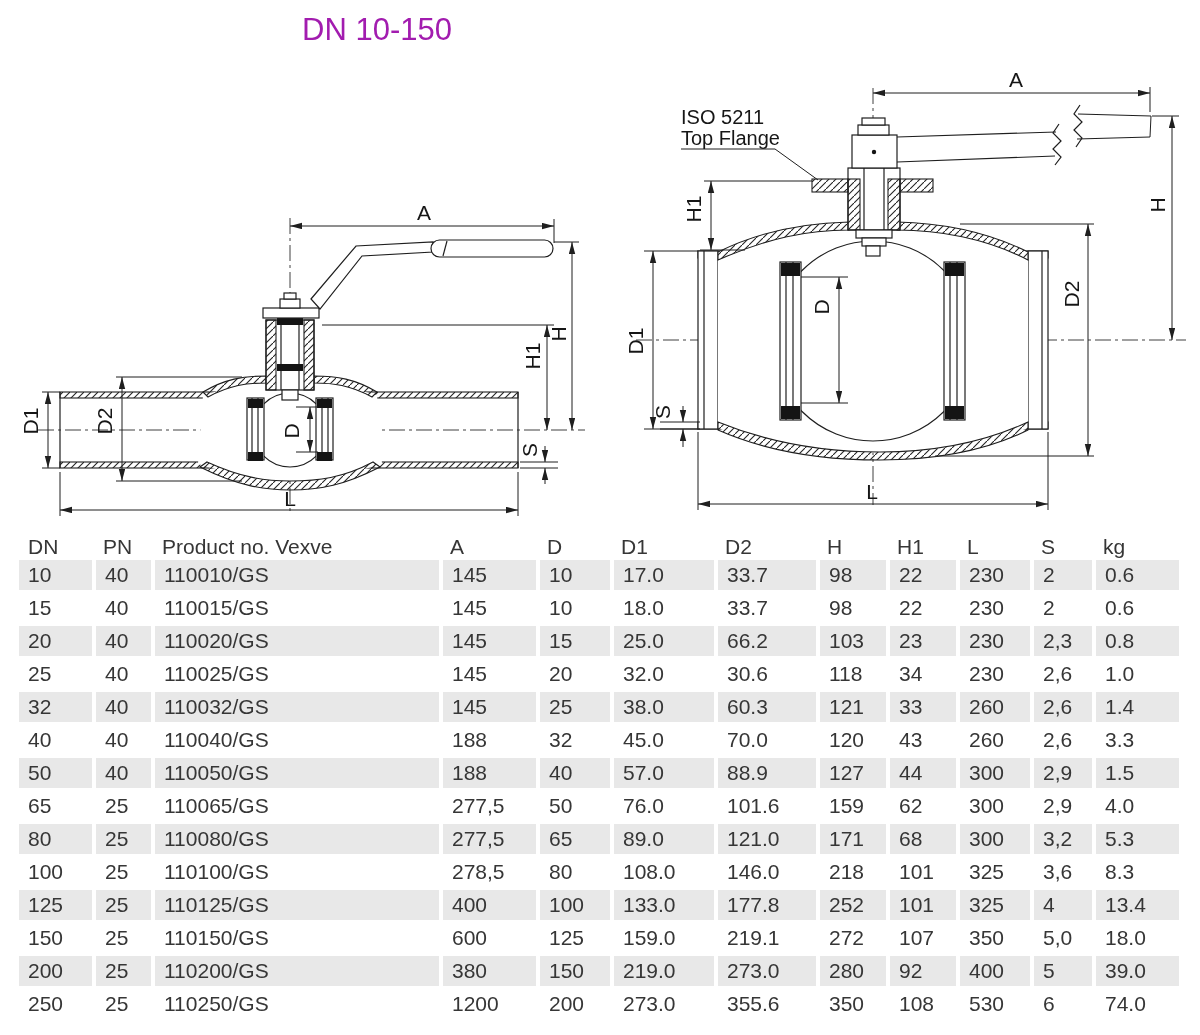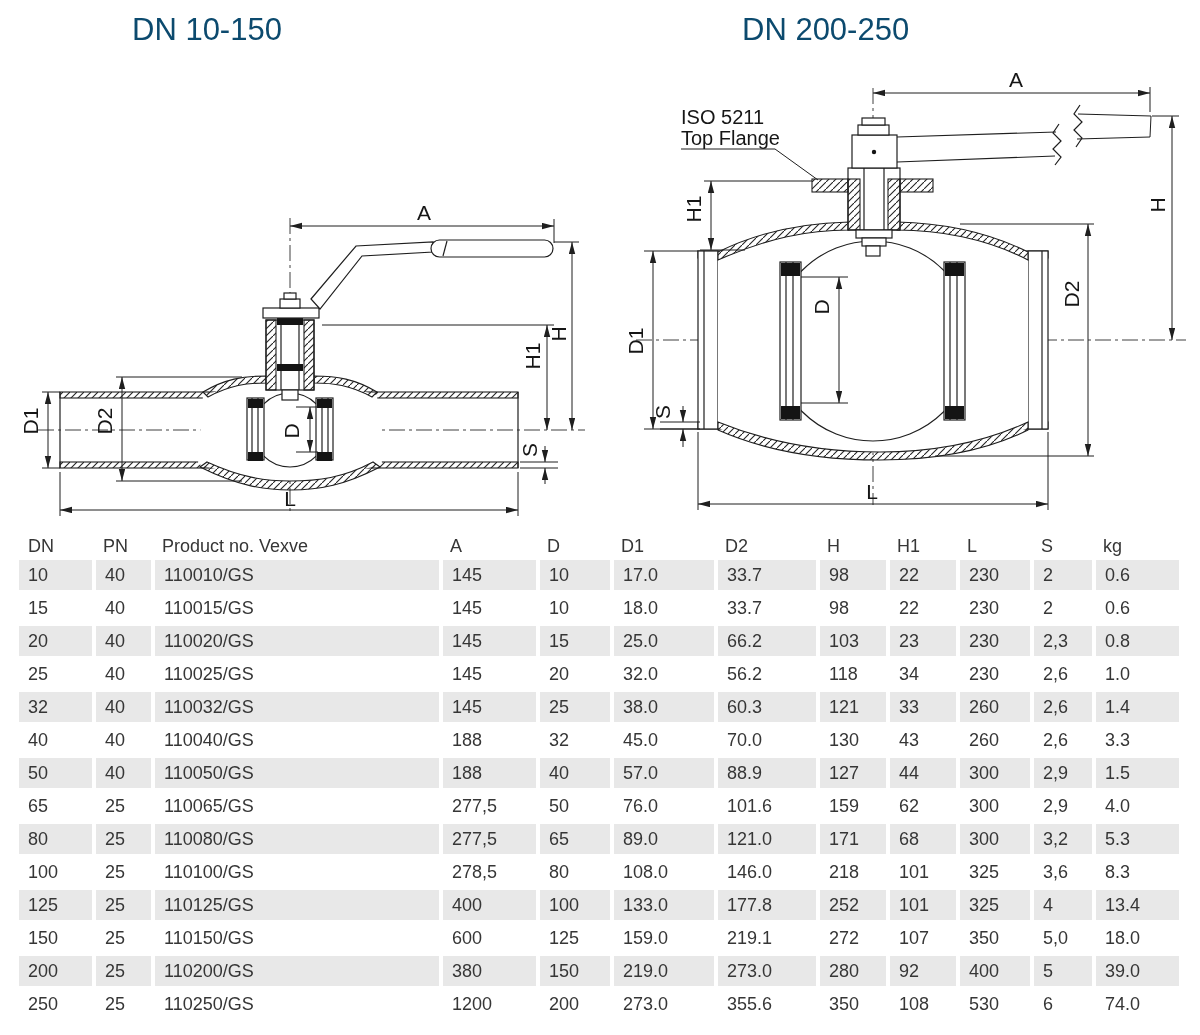--- a/index.html
+++ b/index.html
@@ -1,44 +1,43 @@
 <!DOCTYPE html>
 <html><head>
 <meta charset="utf-8">
 <style>
   html,body{margin:0;padding:0;background:#fff;}
   #page{position:relative;width:1200px;height:1035px;background:#fff;overflow:hidden;
         font-family:"Liberation Sans","DejaVu Sans",sans-serif;}
-  .dtitle{position:absolute;top:12px;width:320px;text-align:left;font-size:31px;color:#0c4a6e;
+  .dtitle{position:absolute;top:12px;width:320px;text-align:right;font-size:31px;color:#a21caf;
           letter-spacing:0px;}
   #title-left{left:132px;}
   #title-right{left:742px;}
   svg text{font-family:"Liberation Sans","DejaVu Sans",sans-serif;fill:#161616;}
   .dim{font-size:21px;}
   .iso{font-size:20px;}
   .cl{stroke:#2a2a2a;stroke-width:0.9;stroke-dasharray:16 4 3 4;fill:none;}
   .ln{stroke:#1f1f1f;stroke-width:1.2;fill:none;}
   .dl{stroke:#1f1f1f;stroke-width:1;fill:none;}
   .wh{fill:#ffffff;stroke:#1f1f1f;stroke-width:1.2;}
   .hz{fill:url(#hatch);stroke:#1f1f1f;stroke-width:1.1;}
   .bk{fill:#141414;stroke:none;}
   table.spec{position:absolute;left:19px;top:533px;width:1162px;border-collapse:collapse;
-             table-layout:fixed;font-size:18px;color:#363636;}
+             table-layout:fixed;font-size:21px;color:#363636;}
   table.spec th{font-weight:400;text-align:left;height:27px;padding:0 0 0 9px;white-space:nowrap;overflow:hidden;}
   table.spec td{height:30px;padding:0 0 0 9px;border-bottom:3px solid #fff;border-right:4px solid #fff;
                 white-space:nowrap;overflow:hidden;}
   table.spec tbody tr:nth-child(odd) td{background:#e8e8e8;}
 </style>
 </head>
 <body>
 
 <div id="page">
 
   <div class="dtitle" id="title-left">DN 10-150</div>
-  <div class="dtitle" id="title-right">DN 200-250</div>
 
   <svg width="1200" height="530" viewBox="0 0 1200 530">
     <defs>
       <pattern id="hatch" patternUnits="userSpaceOnUse" width="7" height="7">
         <path d="M-1,8 L8,-1" stroke="#222" stroke-width="1.1"></path>
       </pattern>
       <marker id="ar" orient="auto-start-reverse" markerUnits="userSpaceOnUse" markerWidth="14" markerHeight="8" refX="12" refY="3.2">
         <path d="M0,0 L12,3.2 L0,6.4 Z" fill="#1f1f1f"></path>
       </marker>
       <clipPath id="cpR">
@@ -310,21 +309,21 @@
           <td>2,3</td>
           <td>0.8</td>
         </tr>
         <tr>
           <td>25</td>
           <td>40</td>
           <td>110025/GS</td>
           <td>145</td>
           <td>20</td>
           <td>32.0</td>
-          <td>56.2</td>
+          <td>30.6</td>
           <td>118</td>
           <td>34</td>
           <td>230</td>
           <td>2,6</td>
           <td>1.0</td>
         </tr>
         <tr>
           <td>32</td>
           <td>40</td>
           <td>110032/GS</td>
@@ -339,21 +338,21 @@
           <td>1.4</td>
         </tr>
         <tr>
           <td>40</td>
           <td>40</td>
           <td>110040/GS</td>
           <td>188</td>
           <td>32</td>
           <td>45.0</td>
           <td>70.0</td>
-          <td>130</td>
+          <td>120</td>
           <td>43</td>
           <td>260</td>
           <td>2,6</td>
           <td>3.3</td>
         </tr>
         <tr>
           <td>50</td>
           <td>40</td>
           <td>110050/GS</td>
           <td>188</td>

